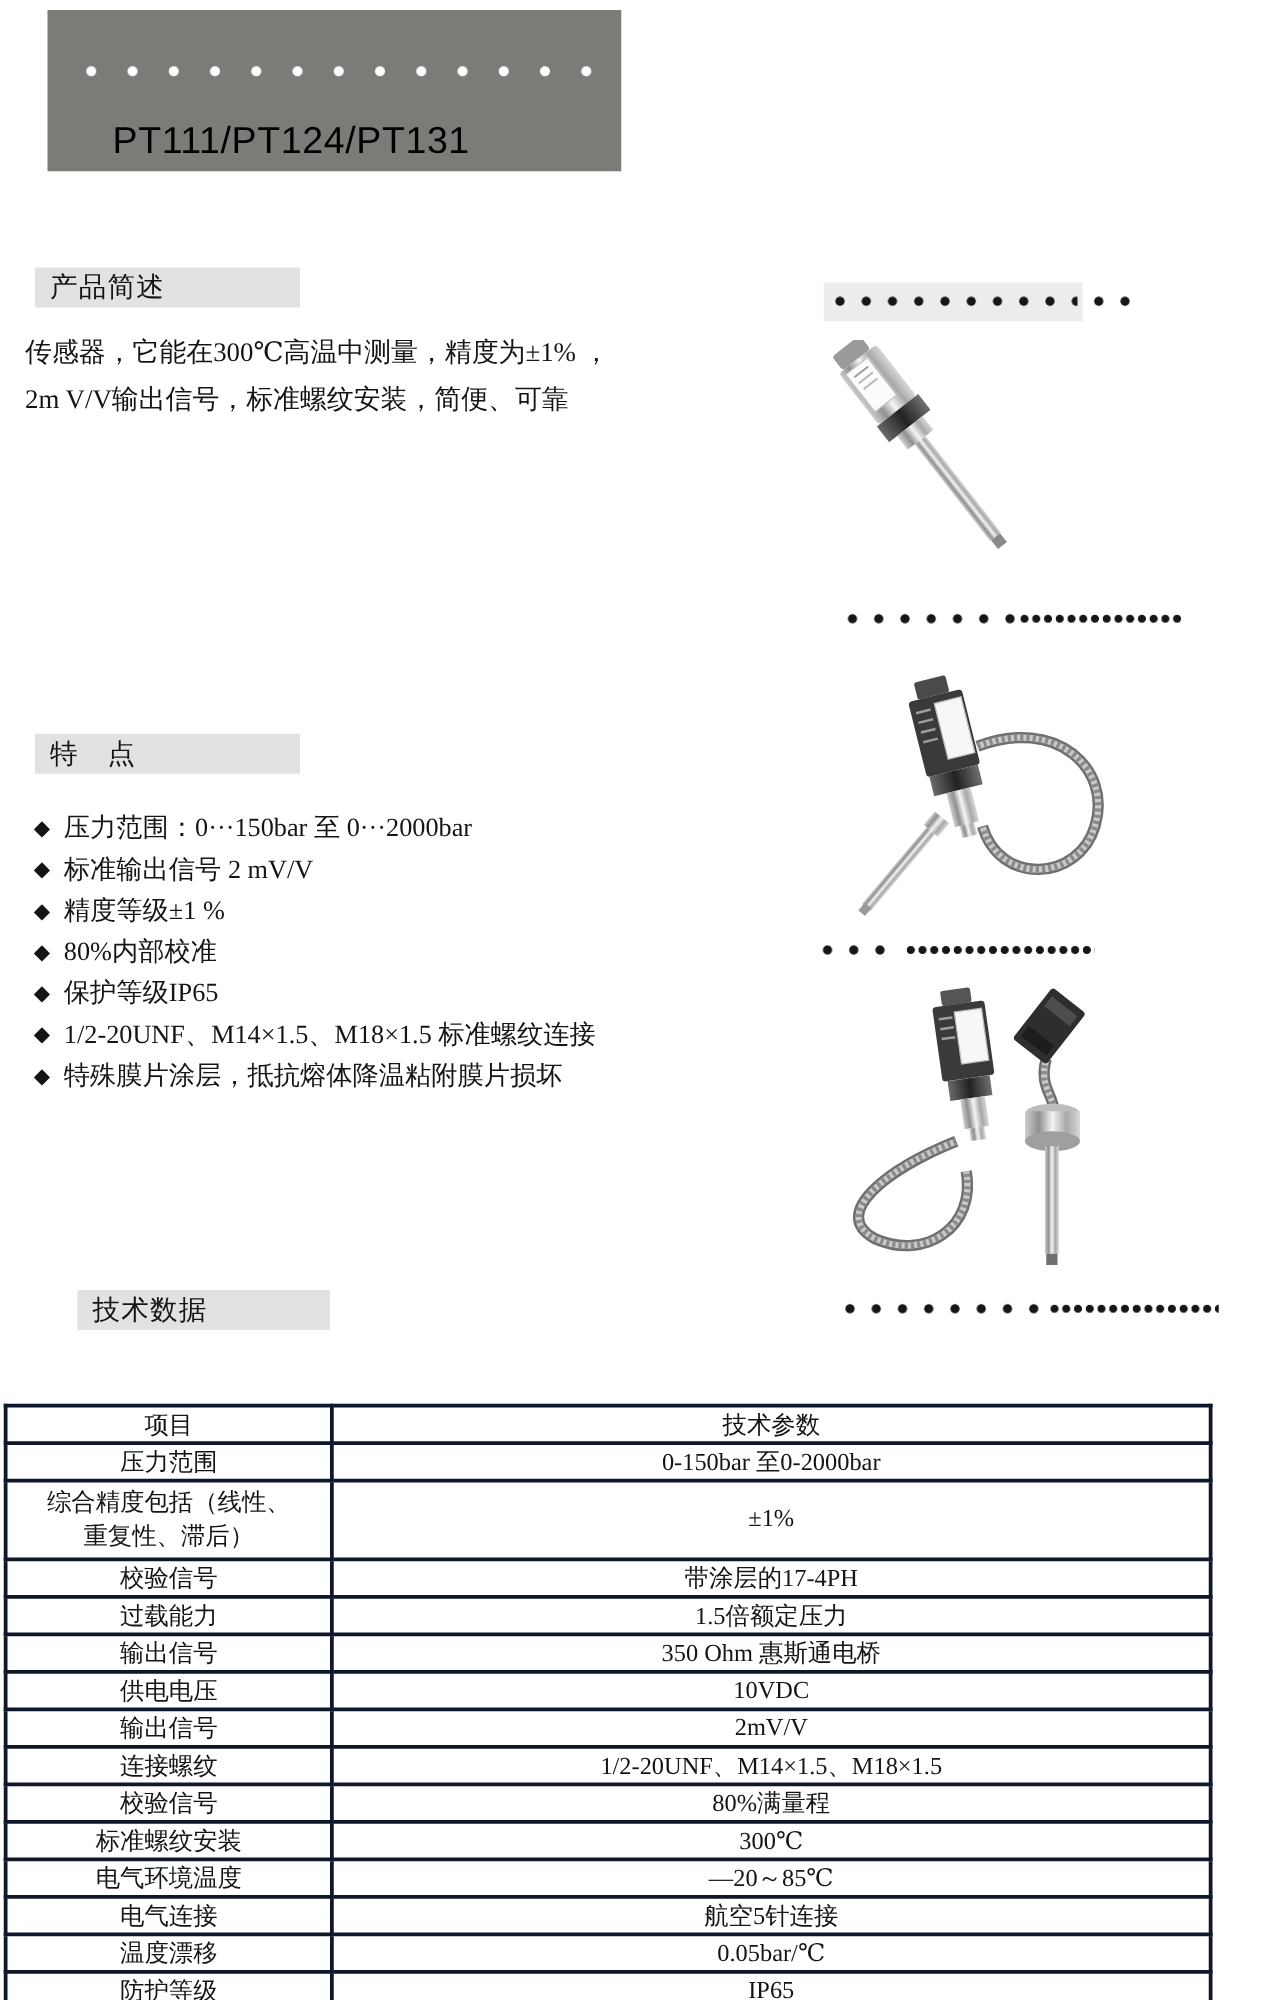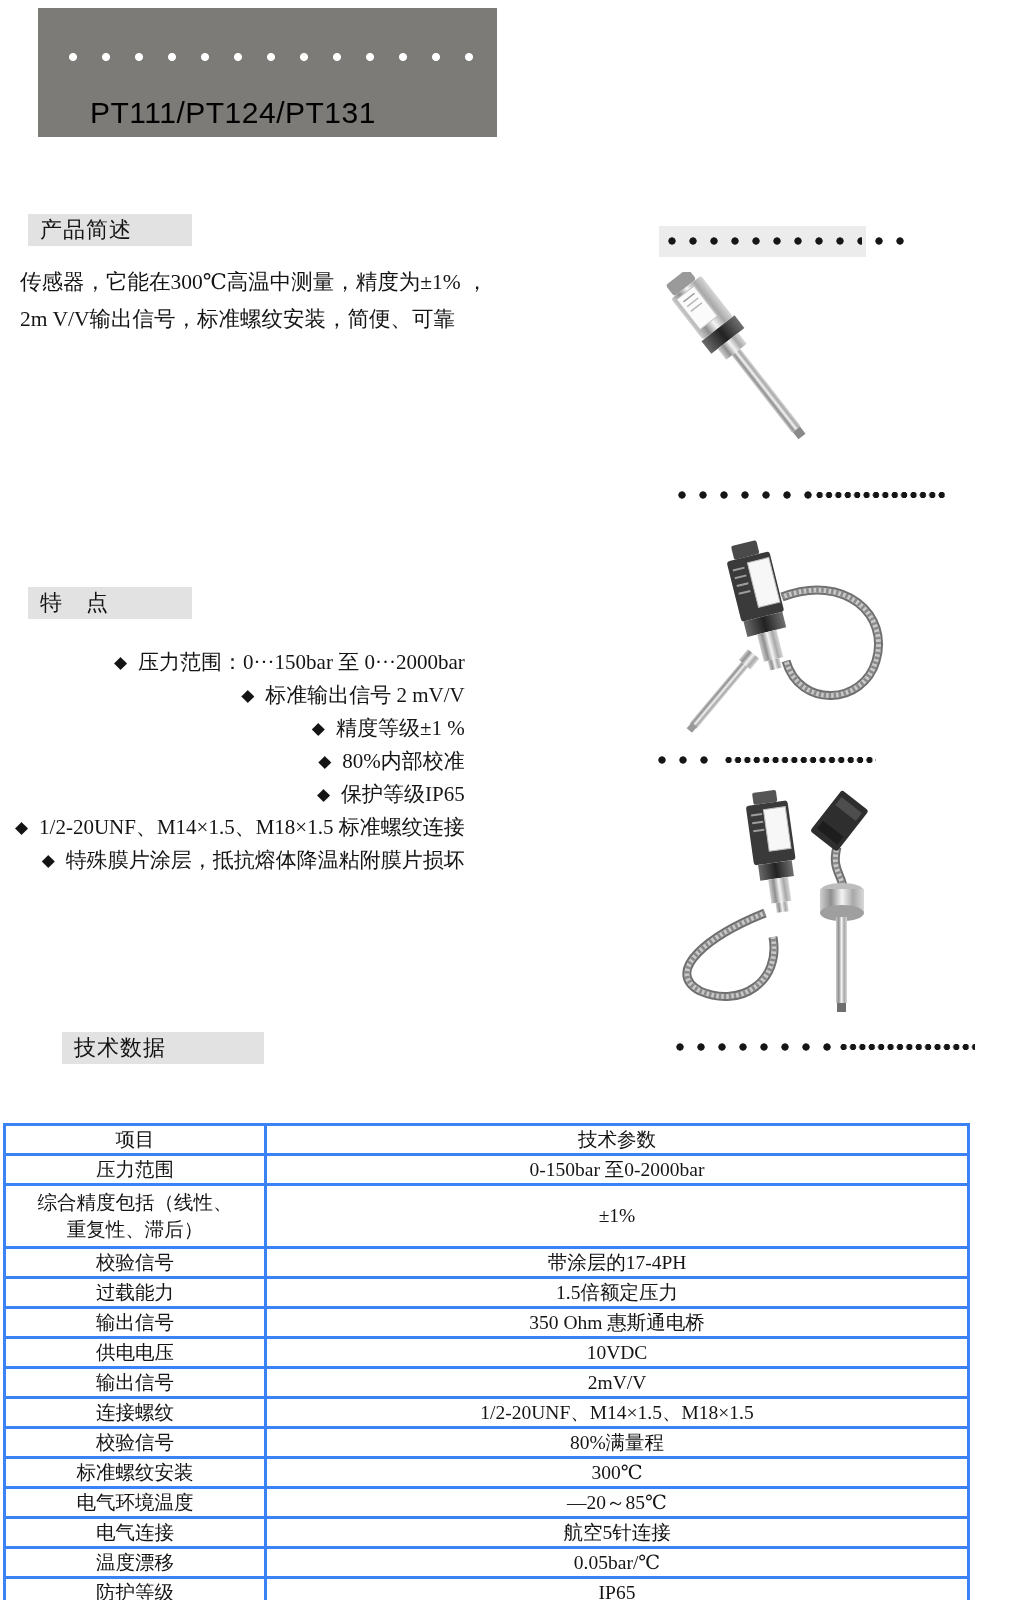--- a/index.html
+++ b/index.html
@@ -14,32 +14,32 @@
     background-image:radial-gradient(circle at 7px 7px,#ffffff 3.6px,rgba(255,255,255,0) 4.4px);
     background-size:33px 14px;background-repeat:repeat-x;
   }
   .banner-title{
     position:absolute;left:52px;top:88px;
     font-family:"Liberation Sans","DejaVu Sans",sans-serif;
     font-size:30px;color:#000000;letter-spacing:0.5px;white-space:nowrap;
   }
   
   .sec-label{
-    position:absolute;left:28px;width:164px;height:32px;background:#e2e2e2;
+    position:absolute;left:28px;width:212px;height:32px;background:#e2e2e2;
     font-size:22px;line-height:32px;padding-left:12px;box-sizing:border-box;
     letter-spacing:1px;white-space:nowrap;
   }
   #label-overview{top:214px;}
   #label-features{top:587px;}
   #label-tech{top:1032px;width:202px;margin-left:34px;}
   
   .overview{position:absolute;left:20px;top:264px;width:495px;font-size:21.5px;}
   .overview .ln{height:37px;line-height:37px;white-space:nowrap;}
   
-  .features{position:absolute;left:15px;top:646px;margin:0;padding:0;list-style:none;font-size:21px;text-align:right;}
+  .features{position:absolute;left:27px;top:646px;margin:0;padding:0;list-style:none;font-size:21px;}
   .features li{height:33px;line-height:33px;white-space:nowrap;}
   .features .blt{display:inline-block;font-size:17px;margin-right:11px;transform:translateY(-1px);}
   
   .dotrow{position:absolute;height:14px;background-repeat:repeat-x;}
   .d-sparse{
     background-image:radial-gradient(circle at 7px 7px,#161616 3.3px,rgba(0,0,0,0) 4px);
     background-size:21px 14px;
   }
   .d-dense{
     background-image:radial-gradient(circle at 4.6px 7px,#161616 2.9px,rgba(0,0,0,0) 3.5px);
@@ -48,21 +48,21 @@
   .strip1{position:absolute;left:659px;top:226px;width:207px;height:31px;background:#ececec;}
   .strip1 .dotrow{left:6px;right:4px;top:8px;}
   
   .photo{position:absolute;}
   
   .tech-table{
     position:absolute;left:3px;top:1123px;width:967px;
     border-collapse:collapse;table-layout:fixed;font-size:19.5px;
   }
   .tech-table th,.tech-table td{
-    border:3px solid #3b82f6;text-align:center;vertical-align:middle;
+    border:3px solid #0f172a;text-align:center;vertical-align:middle;
     padding:0 4px;font-weight:normal;overflow:hidden;
   }
   .tech-table .c1{width:250px;}
   .tech-table tr{height:27px;}
   .tech-table tr.rh{height:28px;}
   .tech-table tr.r0{height:29px;}
   .tech-table tr.r1{height:63px;}
   .pre{white-space:pre-line;line-height:27px;}
 </style>
 </head>

